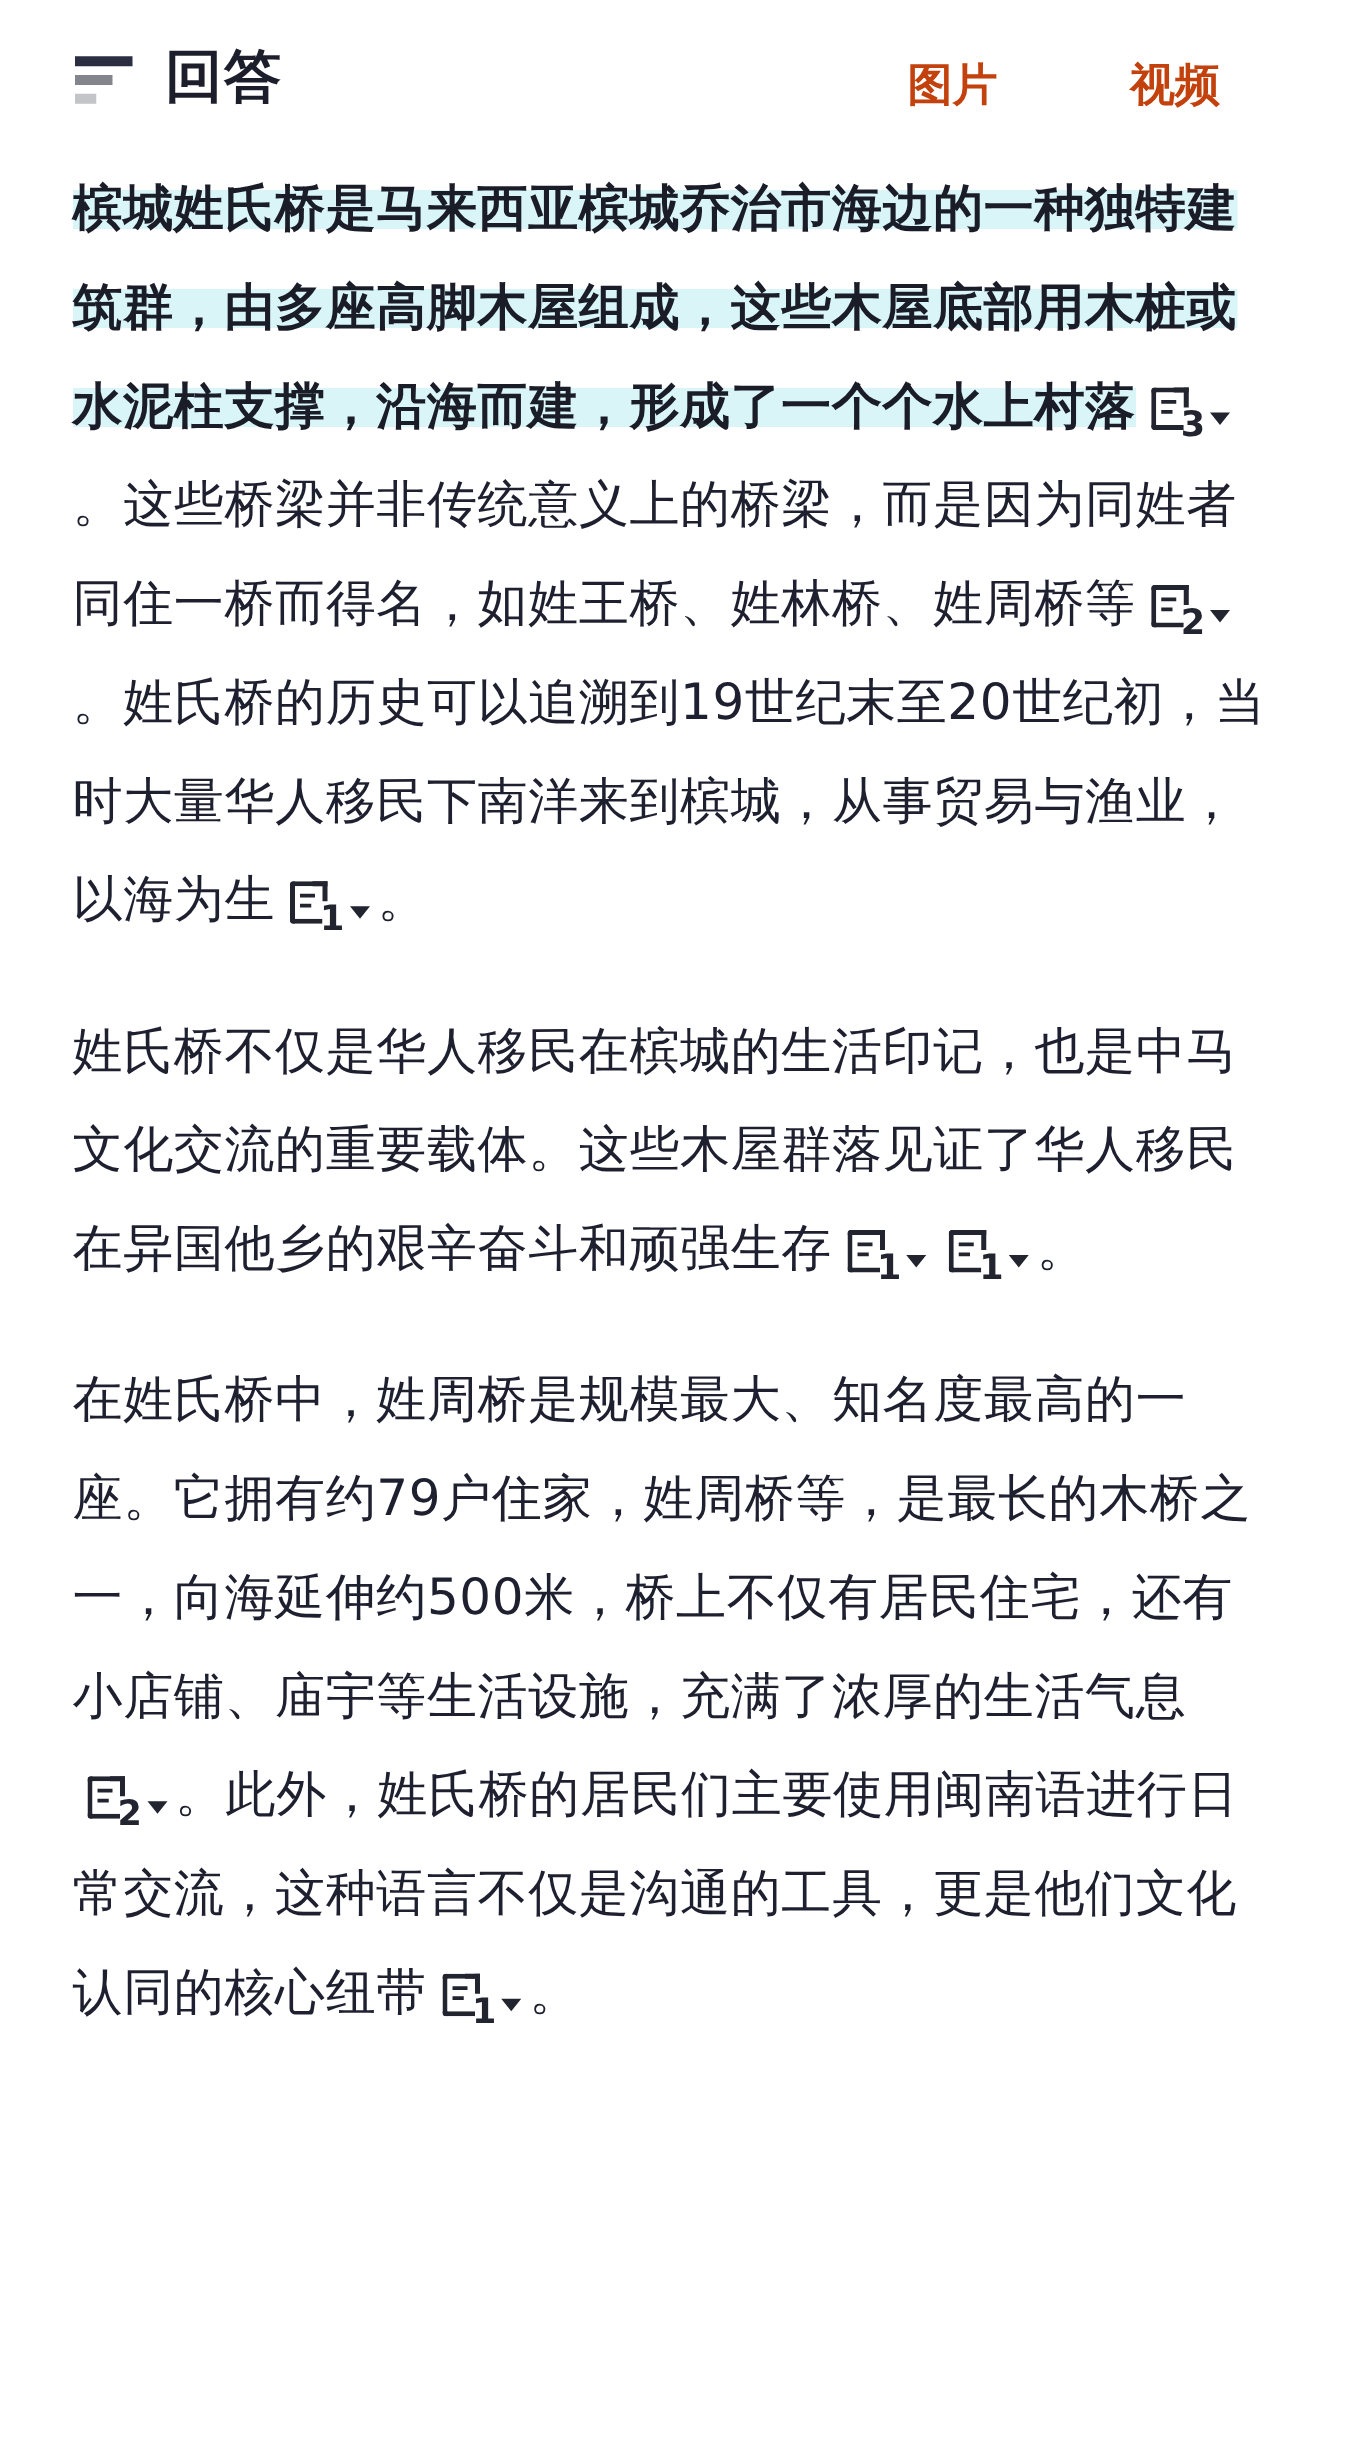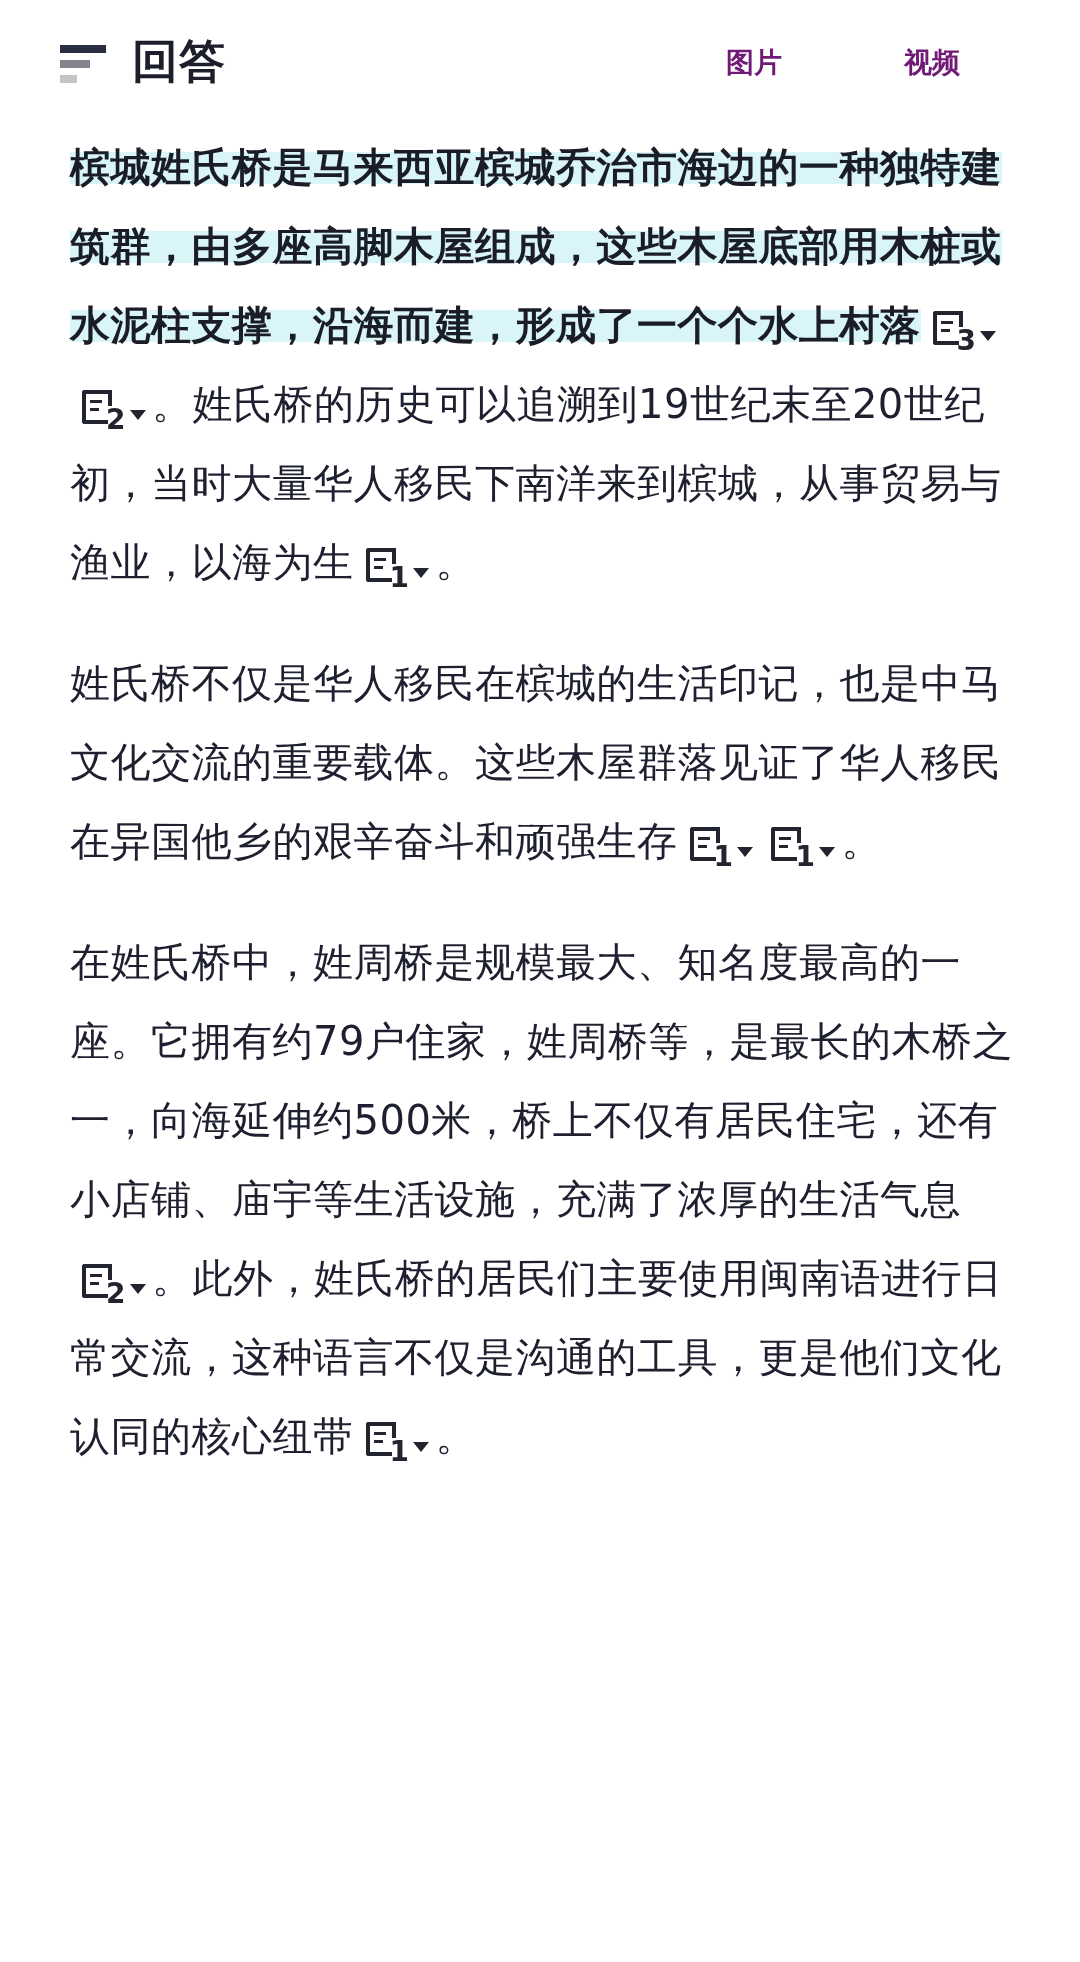--- a/index.html
+++ b/index.html
@@ -47,39 +47,39 @@
   .answer-icon .b3 { top: 36px; width: 17px; background: #c3c4c7; }
   .answer-label {
     font-size: 46px;
     font-weight: bold;
     color: #1c1e2c;
     letter-spacing: 1px;
   }
   .tab {
     position: absolute;
     top: 44px;
-    font-size: 28px;
-    font-weight: bold;
-    color: #701a75;
+    font-size: 36px;
+    font-weight: bold;
+    color: #c2410c;
     cursor: pointer;
   }
   .tab-images { left: 726px; }
   .tab-videos { left: 904px; }
 
   .content {
     position: absolute;
     left: 58px;
     top: 128px;
     width: 960px;
     font-size: 40px;
     line-height: 79px;
     letter-spacing: 0.5px;
   }
   .content p {
-    margin: 0 0 42px 12px;
+    margin: 0 0 42px 0;
   }
   .hl {
     font-weight: bold;
     color: #1a1c28;
     background: linear-gradient(to bottom, transparent 18%, #d9f5f7 18%, #d9f5f7 86%, transparent 86%);
     -webkit-box-decoration-break: clone;
     box-decoration-break: clone;
   }
   .cite {
     display: inline-flex;
@@ -162,21 +162,21 @@
   <p>
     <span class="hl">槟城姓氏桥是马来西亚槟城乔治市海边的一种独特建筑群，由多座高脚木屋组成，这些木屋底部用木桩或水泥柱支撑，沿海而建，形成了一个个水上村落</span><span class="cite">
         <span class="cite-doc">
           <span class="cite-lines">
             <span class="l1"></span>
             <span class="l2"></span>
           </span>
         </span>
         <span class="cite-num">3</span>
         <span class="cite-caret"></span>
-      </span><span class="cite">
+      </span><span>。这些桥梁并非传统意义上的桥梁，而是因为同姓者同住一桥而得名，如姓王桥、姓林桥、姓周桥等</span><span class="cite">
         <span class="cite-doc">
           <span class="cite-lines">
             <span class="l1"></span>
             <span class="l2"></span>
           </span>
         </span>
         <span class="cite-num">2</span>
         <span class="cite-caret"></span>
       </span><span>。姓氏桥的历史可以追溯到19世纪末至20世纪初，当时大量华人移民下南洋来到槟城，从事贸易与渔业，以海为生</span><span class="cite">
         <span class="cite-doc">

